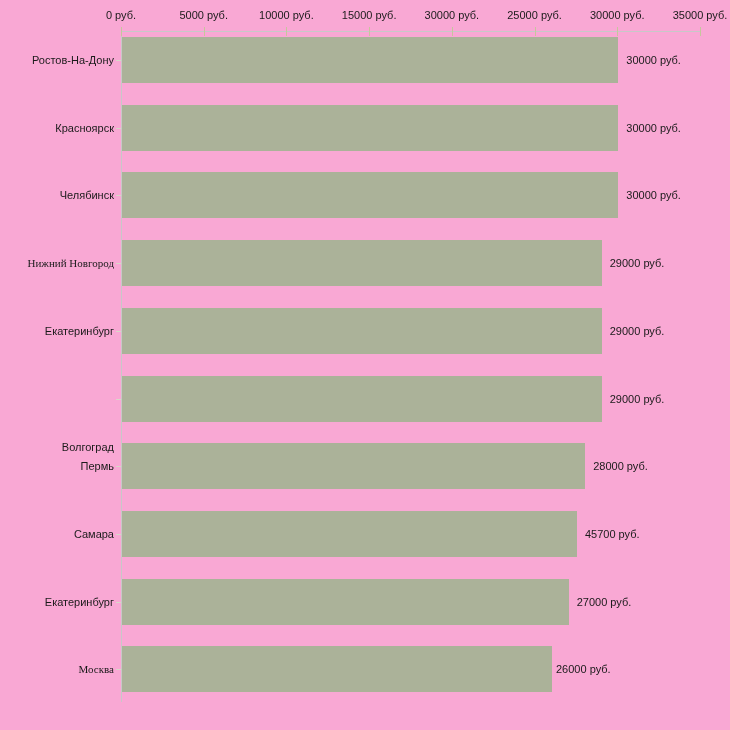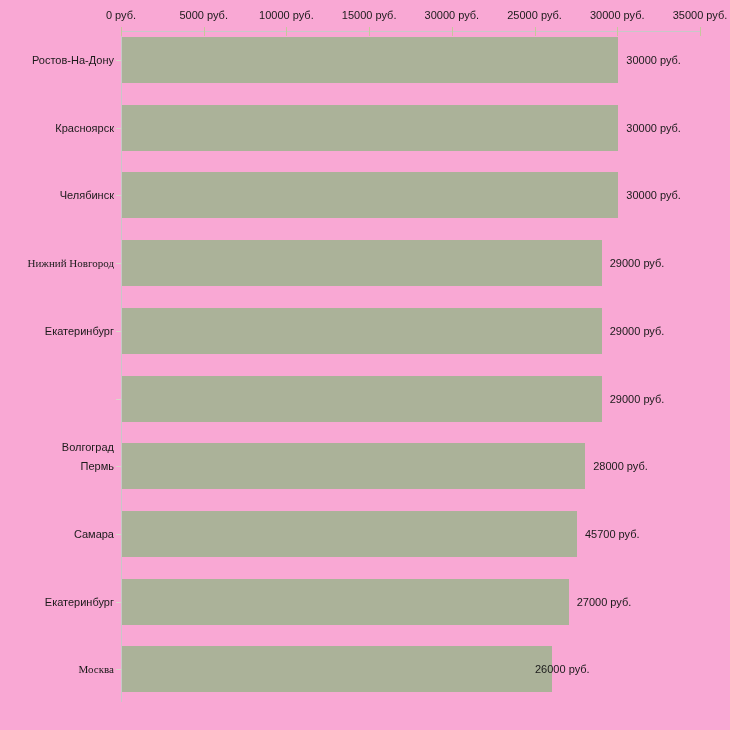--- a/index.html
+++ b/index.html
@@ -123,17 +123,17 @@
         <div class="bar-row">
           <div class="category-label" style="top: 601.6px;">Екатеринбург</div>
           <div class="row-tick-mark" style="left: 116px; top: 602px; width: 5px; background: rgb(216, 216, 200);"></div>
           <div class="bar" style="left: 122px; top: 578.6px; width: 446.657px; height: 46px; background: rgb(171, 178, 153);"></div>
           <div class="value-label" style="left: 576.657px; top: 601.6px;">27000 руб.</div>
         </div>
         <div class="bar-row">
           <div class="category-label" style="top: 669.3px; font-family: Liberation Serif, serif;">Москва</div>
           <div class="row-tick-mark" style="left: 116px; top: 669px; width: 5px; background: rgb(216, 216, 200);"></div>
           <div class="bar" style="left: 122px; top: 646.3px; width: 430.114px; height: 46px; background: rgb(171, 178, 153);"></div>
-          <div class="value-label" style="left: 535px; top: 669.3px;">26000 руб.</div>
+          <div class="value-label" style="left: 556px; top: 669.3px;">26000 руб.</div>
         </div>
       </div>
   </div>
 </div>
 
 </body></html>

